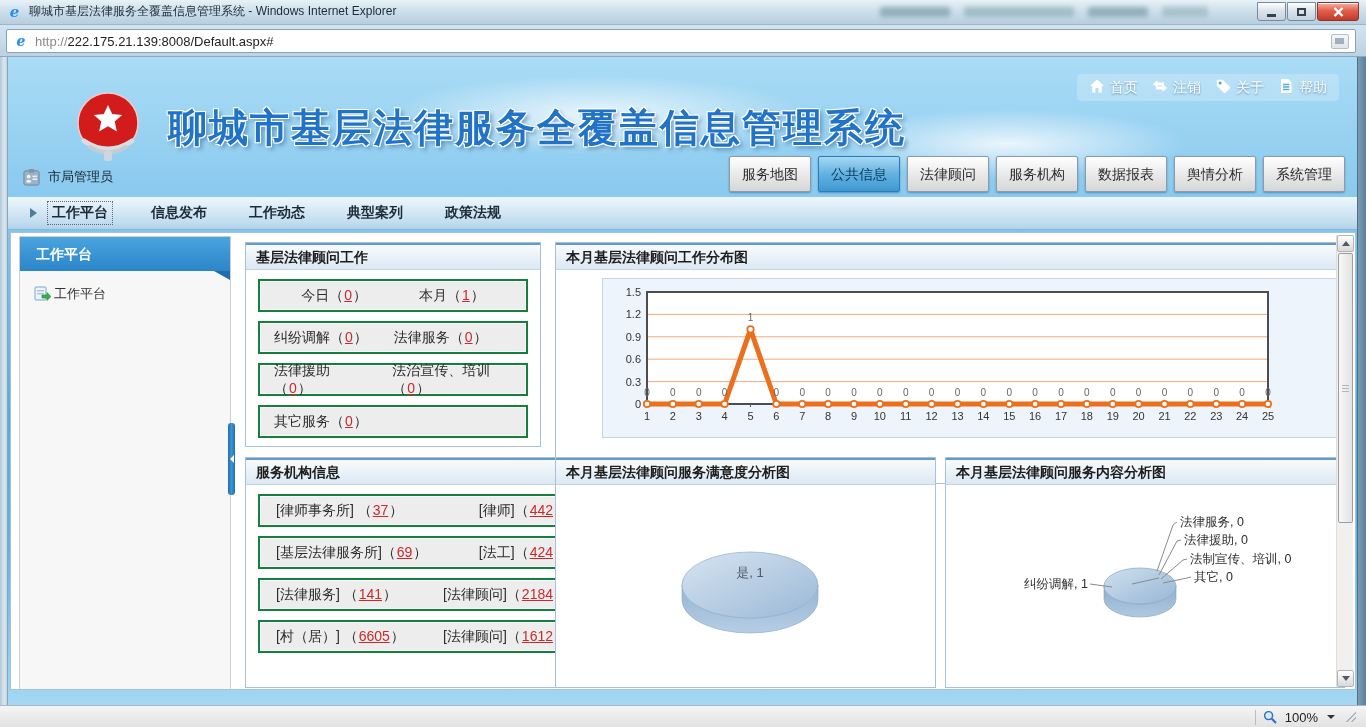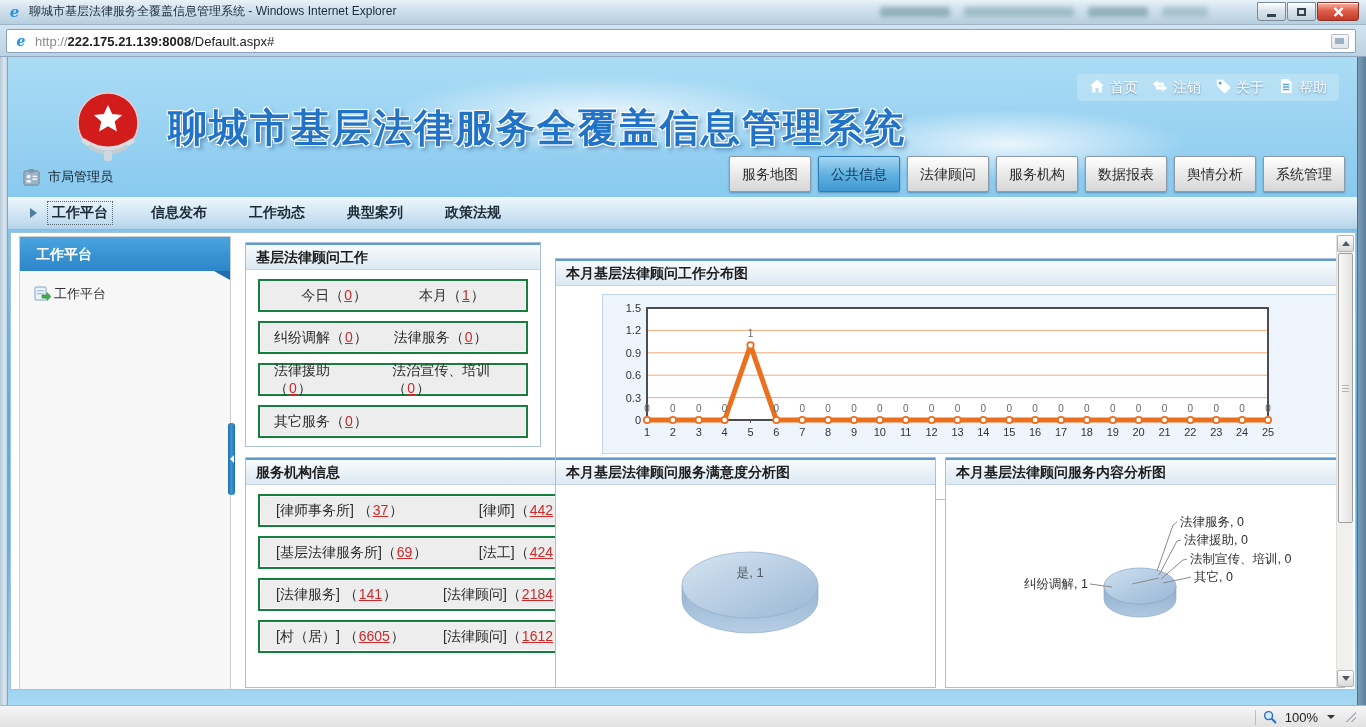--- a/index.html
+++ b/index.html
@@ -25,21 +25,21 @@
   .glyph-min { width:9px; height:3px; background:#33424f; margin-top:7px; }
   .glyph-max { width:9px; height:8px; border:2px solid #33424f; background:transparent; }
 
   .urlrow { position:absolute; left:0; top:25px; width:1366px; height:32px;
     background:linear-gradient(180deg,#d3e4f0,#bcd2e2); border-bottom:1px solid #8fa8bf; }
   .addr { position:absolute; left:6px; top:4px; width:1350px; height:24px; background:#fff;
     border:1px solid #86a2bd; border-radius:2px; display:flex; align-items:center; padding:0 6px; }
   .addr .ie-icon { width:16px; height:16px; font-size:14px; }
   .addr-text { font-size:13px; margin-left:6px; color:#222; white-space:nowrap; flex:1; }
   .addr-text .proto { color:#8a8a8a; }
-  .addr-text .host { font-weight:bold; }
+  .addr-text .host { font-weight:normal; }
   .addr-icon { width:18px; height:15px; border:1px solid #b5bec6; border-radius:2px;
     background:linear-gradient(180deg,#f5f7f9,#dfe5ea); position:relative; }
   .addr-icon::after { content:''; position:absolute; left:3px; top:3px; width:9px; height:6px; background:#9fb0bf; }
 
   
   .frame-left { position:absolute; left:0; top:57px; width:8px; bottom:22px;
     background:linear-gradient(90deg,#b4c8d7,#dae7f0 60%,#c2d5e2); border-right:1px solid #8ba4b8; }
   .frame-right { position:absolute; right:0; top:57px; width:9px; bottom:22px;
     background:linear-gradient(90deg,#7d9cb4,#5c7e99); border-left:1px solid #4f708a; }
 
@@ -279,21 +279,21 @@
             <div class="stat-row left">
               <span class="stat"><span class="stat-label">法律援助</span>（<a class="stat-value">0</a>）</span>
               <span class="stat"><span class="stat-label">法治宣传、培训</span>（<a class="stat-value">0</a>）</span>
             </div>
             <div class="stat-row left">
               <span class="stat"><span class="stat-label">其它服务</span>（<a class="stat-value">0</a>）</span>
             </div>
           </div>
       </div>
 
-      <div class="panel" style="left:544px;top:9px;width:791px;height:242px;margin-top:16px;">
+      <div class="panel" style="left:544px;top:9px;width:791px;height:242px;">
         <div class="panel-header">本月基层法律顾问工作分布图</div>
         <div class="panel-body" style="height:177px;">
           <div class="chart-box">
             <svg id="line-svg" width="735" height="158" viewBox="0 0 735 158">
                 <rect x="44" y="13" width="621" height="112" fill="#ffffff"></rect>
                 <text x="38" y="129" text-anchor="end" font-size="11" fill="#333">0</text>
                 <line x1="44" y1="102.6" x2="665" y2="102.6" stroke="#f2ab7c" stroke-width="1"></line>
                 <text x="38" y="106.6" text-anchor="end" font-size="11" fill="#333">0.3</text>
                 <line x1="44" y1="80.2" x2="665" y2="80.2" stroke="#f2ab7c" stroke-width="1"></line>
                 <text x="38" y="84.2" text-anchor="end" font-size="11" fill="#333">0.6</text>

